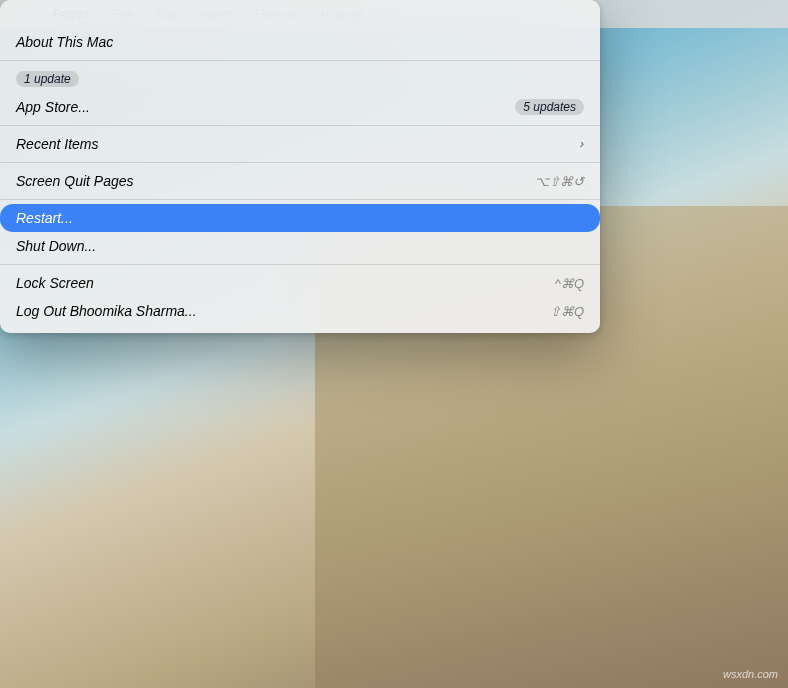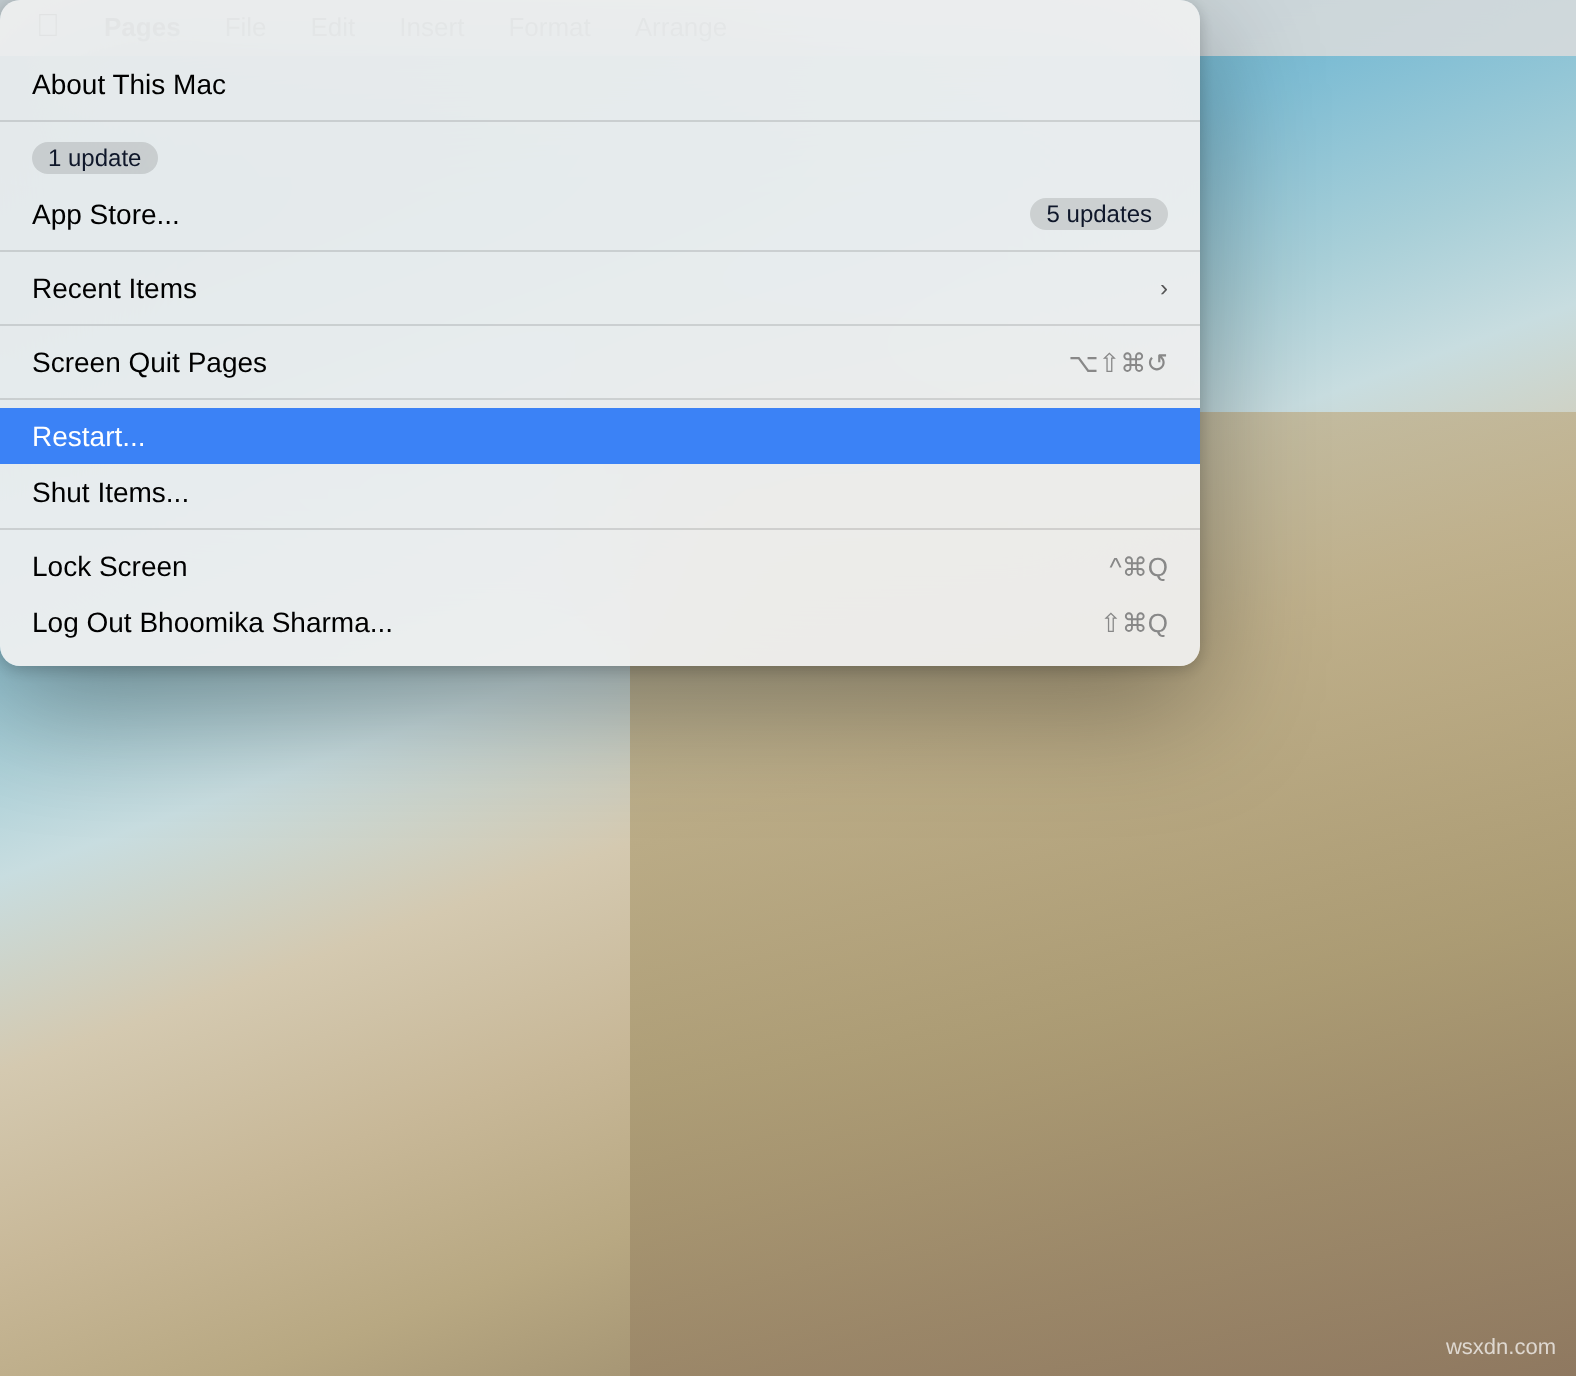--- a/index.html
+++ b/index.html
@@ -1,15 +1,15 @@
 <!DOCTYPE html>
 <html><head>
   <meta charset="utf-8">
   <style>
-    * { margin: 0; padding: 0; box-sizing: border-box; }
+    * { margin: 0; padding: 0; box-sizing: border-box; font-style: italic; }
 
     body {
       width: 788px;
       height: 688px;
       overflow: hidden;
       font-family: -apple-system, BlinkMacSystemFont, 'SF Pro Text', 'Helvetica Neue', sans-serif;
       position: relative;
     }
 
     
@@ -110,20 +110,21 @@
       font-size: 14px;
       color: #000;
       cursor: default;
       min-height: 28px;
       position: relative;
     }
 
     .menu-item:hover, .menu-item.active {
       background: #2563eb;
       color: #fff;
+      border-radius: 13px;
     }
 
     .menu-item.active {
       background: #3b82f6;
       color: #fff;
     }
 
     .menu-item-label {
       font-size: 14px;
     }
@@ -214,21 +215,21 @@
   </div>
   <div class="menu-separator"></div>
 
 
   <div class="menu-item active">
     <span class="menu-item-label">Restart...</span>
     <span class="menu-item-shortcut"></span>
   </div>
 
   <div class="menu-item">
-    <span class="menu-item-label">Shut Items...</span>
+    <span class="menu-item-label">Shut Down...</span>
     <span class="menu-item-shortcut"></span>
   </div>
   <div class="menu-separator"></div>
 
   <div class="menu-item">
     <span class="menu-item-label">Lock Screen</span>
     <span class="menu-item-shortcut">^⌘Q</span>
   </div>
 
   <div class="menu-item">

